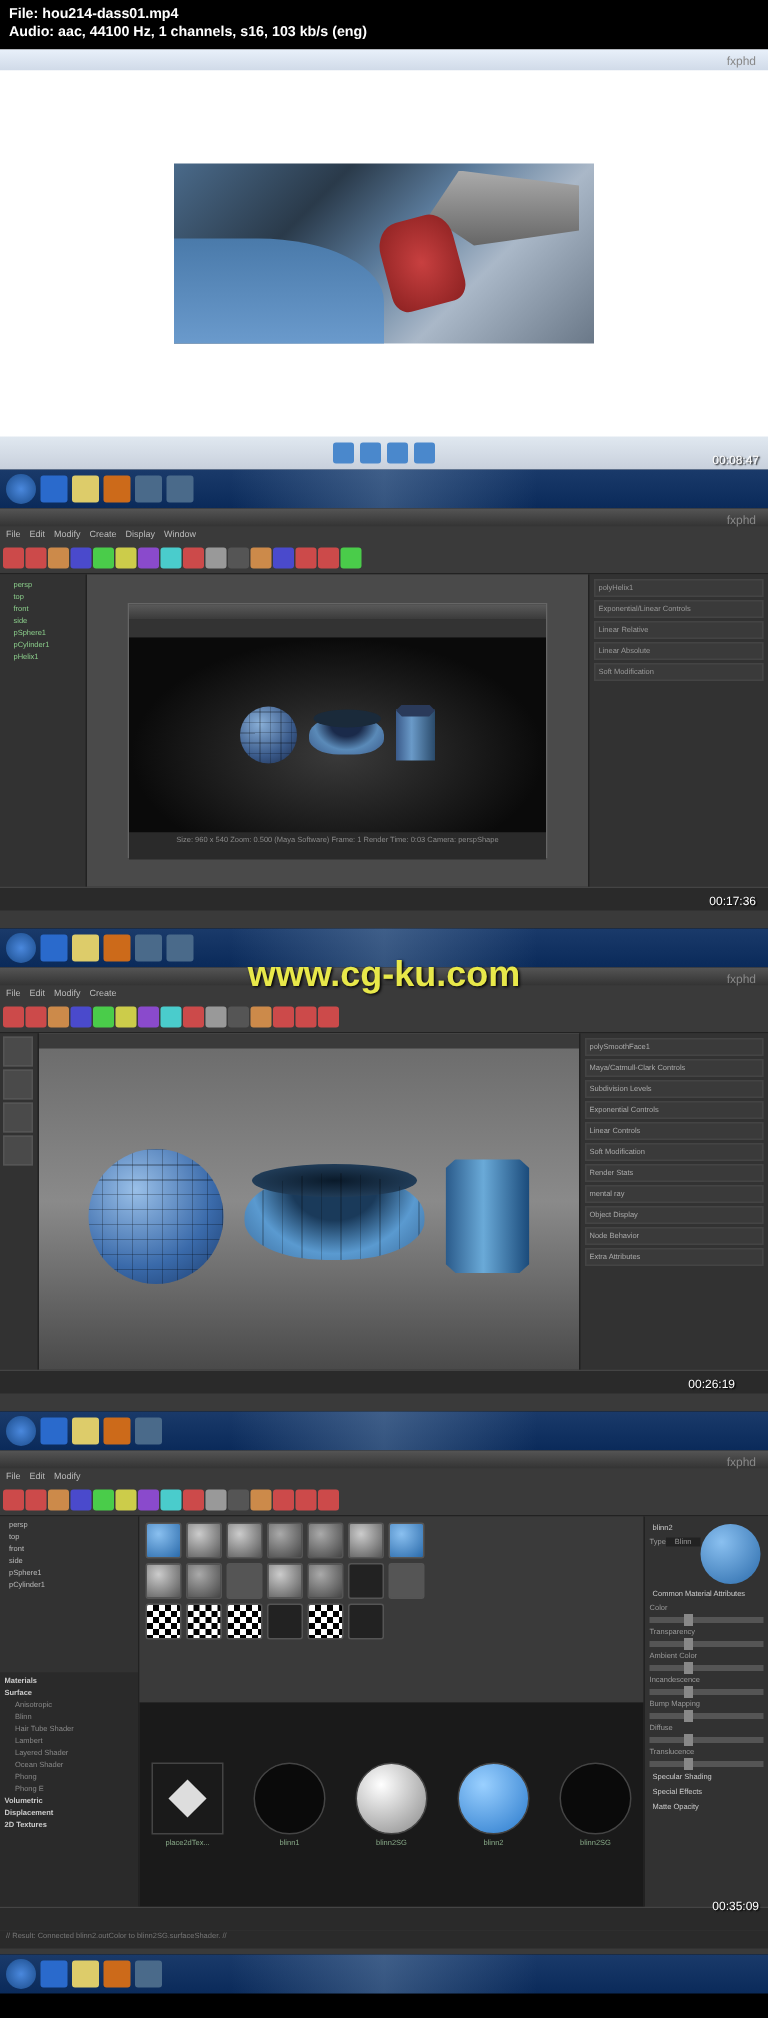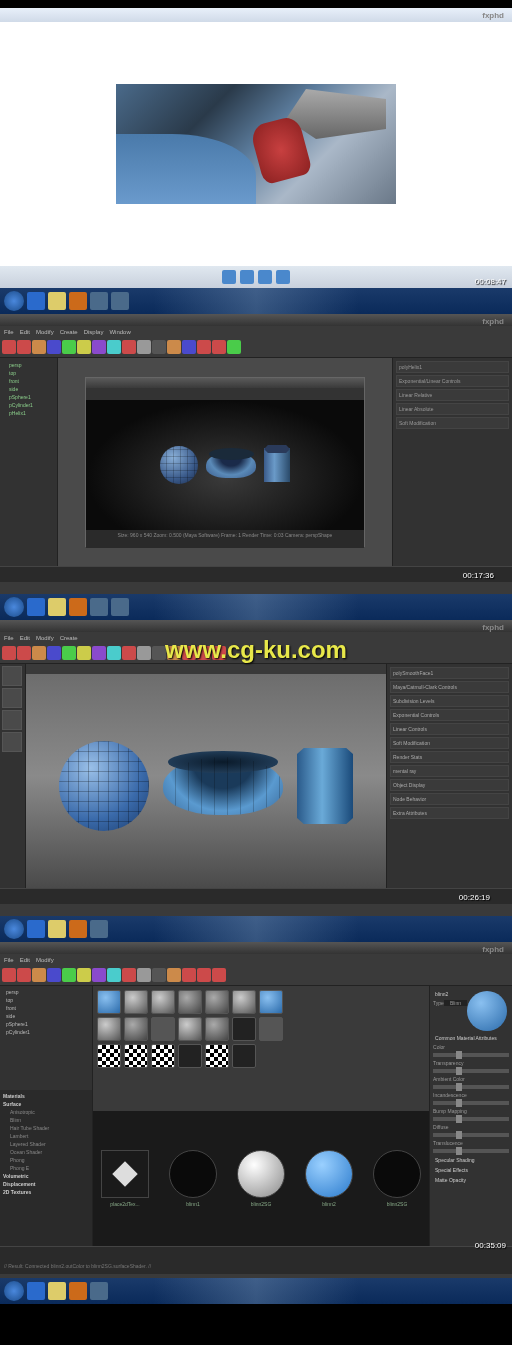--- a/index.html
+++ b/index.html
@@ -1,21 +1,21 @@
 <!DOCTYPE html>
 <html><head>
 <meta charset="utf-8">
 <style>
 * { margin: 0; padding: 0; box-sizing: border-box; }
 body { width: 512px; height: 1345px; background: #000; font-family: Arial, sans-serif; overflow: hidden; }
 
 .info-header { background: #000; color: #fff; padding: 4px 6px; font-size: 9.5px; line-height: 1.3; font-weight: bold; }
 
 .section { position: relative; width: 100%; }
-.watermark-logo { position: absolute; top: 3px; right: 8px; font-size: 8px; color: #888; font-weight: bold; }
+.watermark-logo { position: absolute; top: 3px; right: 8px; font-size: 8px; color: #888; font-weight: normal; }
 
 
 .sec1 { height: 280px; background: #fff; }
 .sec1 .titlebar { height: 14px; background: linear-gradient(#e8f0fa, #d0dae8); }
 .sec1 .content { height: 244px; display: flex; align-items: center; justify-content: center; background: #fff; }
 .sec1 .movie-frame { width: 280px; height: 120px; background: linear-gradient(135deg, #4a6a8a 0%, #2a3a4a 30%, #5a7a9a 50%, #aab8c8 70%, #6a7888 100%); position: relative; }
 .sec1 .astronaut { position: absolute; left: 50%; top: 30%; width: 50px; height: 60px; background: radial-gradient(#c84040, #8a2020); border-radius: 30% 30% 20% 20%; transform: rotate(-15deg); }
 .sec1 .station { position: absolute; right: 10px; top: 5px; width: 100px; height: 50px; background: linear-gradient(#aaa, #666); clip-path: polygon(20% 0, 100% 20%, 100% 80%, 30% 100%, 0 60%); }
 .sec1 .earth { position: absolute; left: 0; bottom: 0; width: 140px; height: 70px; background: linear-gradient(#4a7aaa, #6a9acc); border-radius: 0 60% 0 0; }
 .sec1 .controls { height: 22px; background: linear-gradient(#e0e8f0, #c8d0dc); display: flex; align-items: center; justify-content: center; gap: 4px; }
@@ -60,21 +60,21 @@
 .obj-sphere { width: 38px; height: 38px; background: radial-gradient(circle at 35% 30%, #8ab0d8, #3a5a8a 60%, #1a2a4a); border-radius: 50%; position: relative; }
 .obj-sphere::after { content: ''; position: absolute; inset: 0; border-radius: 50%; background: repeating-linear-gradient(0deg, transparent 0 6px, rgba(0,0,0,0.2) 6px 7px), repeating-linear-gradient(90deg, transparent 0 6px, rgba(0,0,0,0.2) 6px 7px); }
 .obj-bowl { width: 50px; height: 26px; background: radial-gradient(ellipse at 50% 20%, #1a2a4a 30%, #5a8ab8 60%, #3a5a8a); border-radius: 50% 50% 40% 40%; position: relative; }
 .obj-bowl::before { content: ''; position: absolute; top: -4px; left: 5%; width: 90%; height: 12px; background: #1a2a3a; border-radius: 50%; }
 .obj-cyl { width: 26px; height: 34px; background: linear-gradient(90deg, #3a5a8a, #6a9ac8 40%, #2a4a6a); position: relative; }
 .obj-cyl::before { content: ''; position: absolute; top: -3px; left: 0; width: 100%; height: 8px; background: #2a3a5a; clip-path: polygon(15% 0, 85% 0, 100% 50%, 85% 100%, 15% 100%, 0 50%); }
 
 .sec2 .right-panel { width: 120px; background: #323232; border-left: 1px solid #222; padding: 3px; font-size: 5px; color: #999; }
 .sec2 .panel-sec { background: #3a3a3a; margin-bottom: 2px; padding: 2px; border: 1px solid #444; }
 .sec2 .timeline { height: 16px; background: #2a2a2a; border-top: 1px solid #444; }
-.sec2 .ts { position: absolute; bottom: 14px; right: 18px; color: #fff; font-size: 8px; text-shadow: 1px 1px 1px #000; }
+.sec2 .ts { position: absolute; bottom: 14px; right: 8px; color: #fff; font-size: 8px; text-shadow: 1px 1px 1px #000; }
 
 
 .watermark-text { position: absolute; left: 50%; transform: translateX(-50%); font-size: 24px; font-weight: bold; color: #e8e84a; text-shadow: 1px 1px 2px #000; z-index: 10; }
 
 
 .sec3 { height: 296px; background: #3a3a3a; }
 .sec3 .body { height: 224px; display: flex; }
 .sec3 .toolbox { width: 26px; background: #323232; border-right: 1px solid #222; display: flex; flex-direction: column; gap: 2px; padding: 2px; }
 .sec3 .tb-btn { width: 20px; height: 20px; background: #4a4a4a; border: 1px solid #555; }
 .sec3 .viewport { flex: 1; background: linear-gradient(#6a6a6a, #8a8a8a 50%, #4a4a4a); position: relative; display: flex; align-items: center; justify-content: center; gap: 14px; padding-top: 20px; }
@@ -130,20 +130,22 @@
 .sec4 .right-panel .slider { height: 4px; background: #555; margin: 2px 0; position: relative; }
 .sec4 .right-panel .slider::after { content: ''; position: absolute; left: 30%; top: -2px; width: 6px; height: 8px; background: #888; }
 .sec4 .timeline { height: 16px; background: #2a2a2a; border-top: 1px solid #444; }
 .sec4 .status { height: 12px; background: #2a2a2a; font-size: 5px; color: #777; padding: 1px 4px; }
 .sec4 .ts { position: absolute; bottom: 28px; right: 6px; color: #fff; font-size: 8px; text-shadow: 1px 1px 1px #000; }
 </style>
 </head>
 <body>
 
 <div class="info-header">
+  <div><span>File:</span> <span>hou214-dass01.mp4</span></div>
+  <div><span>Audio:</span> <span>aac, 44100 Hz, 1 channels, s16, 103 kb/s (eng)</span></div>
 </div>
 
 <div class="section sec1">
   <div class="watermark-logo">fxphd</div>
   <div class="titlebar"></div>
   <div class="content">
     <div class="movie-frame">
       <div class="earth"></div>
       <div class="station"></div>
       <div class="astronaut"></div>

